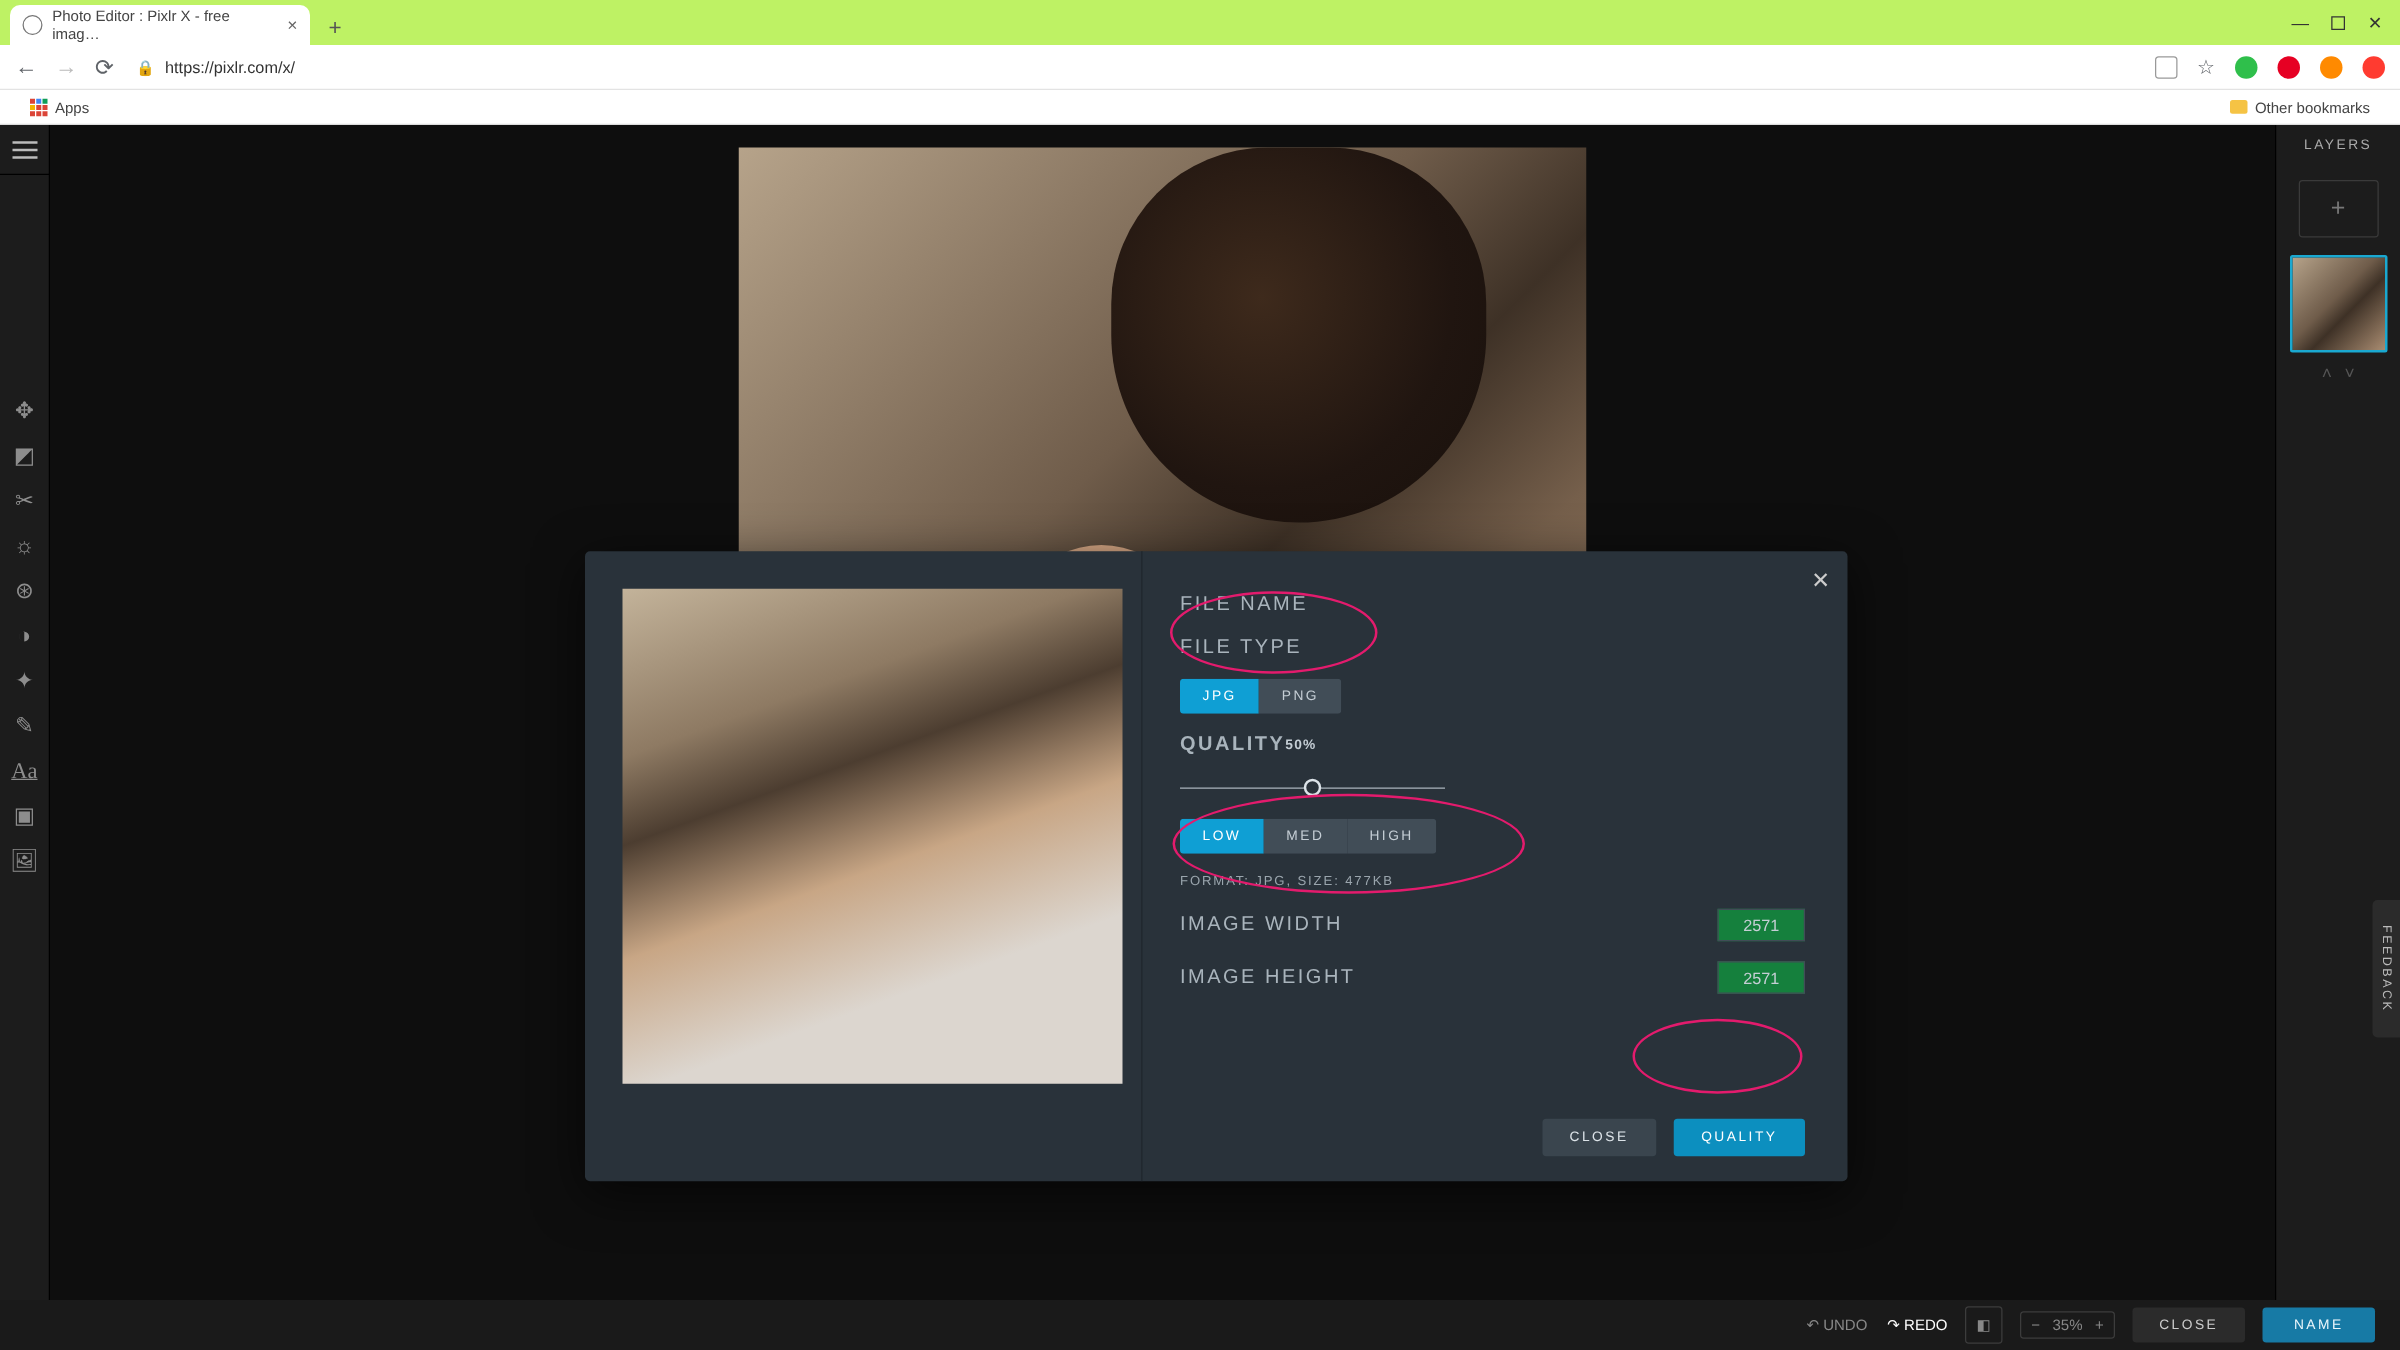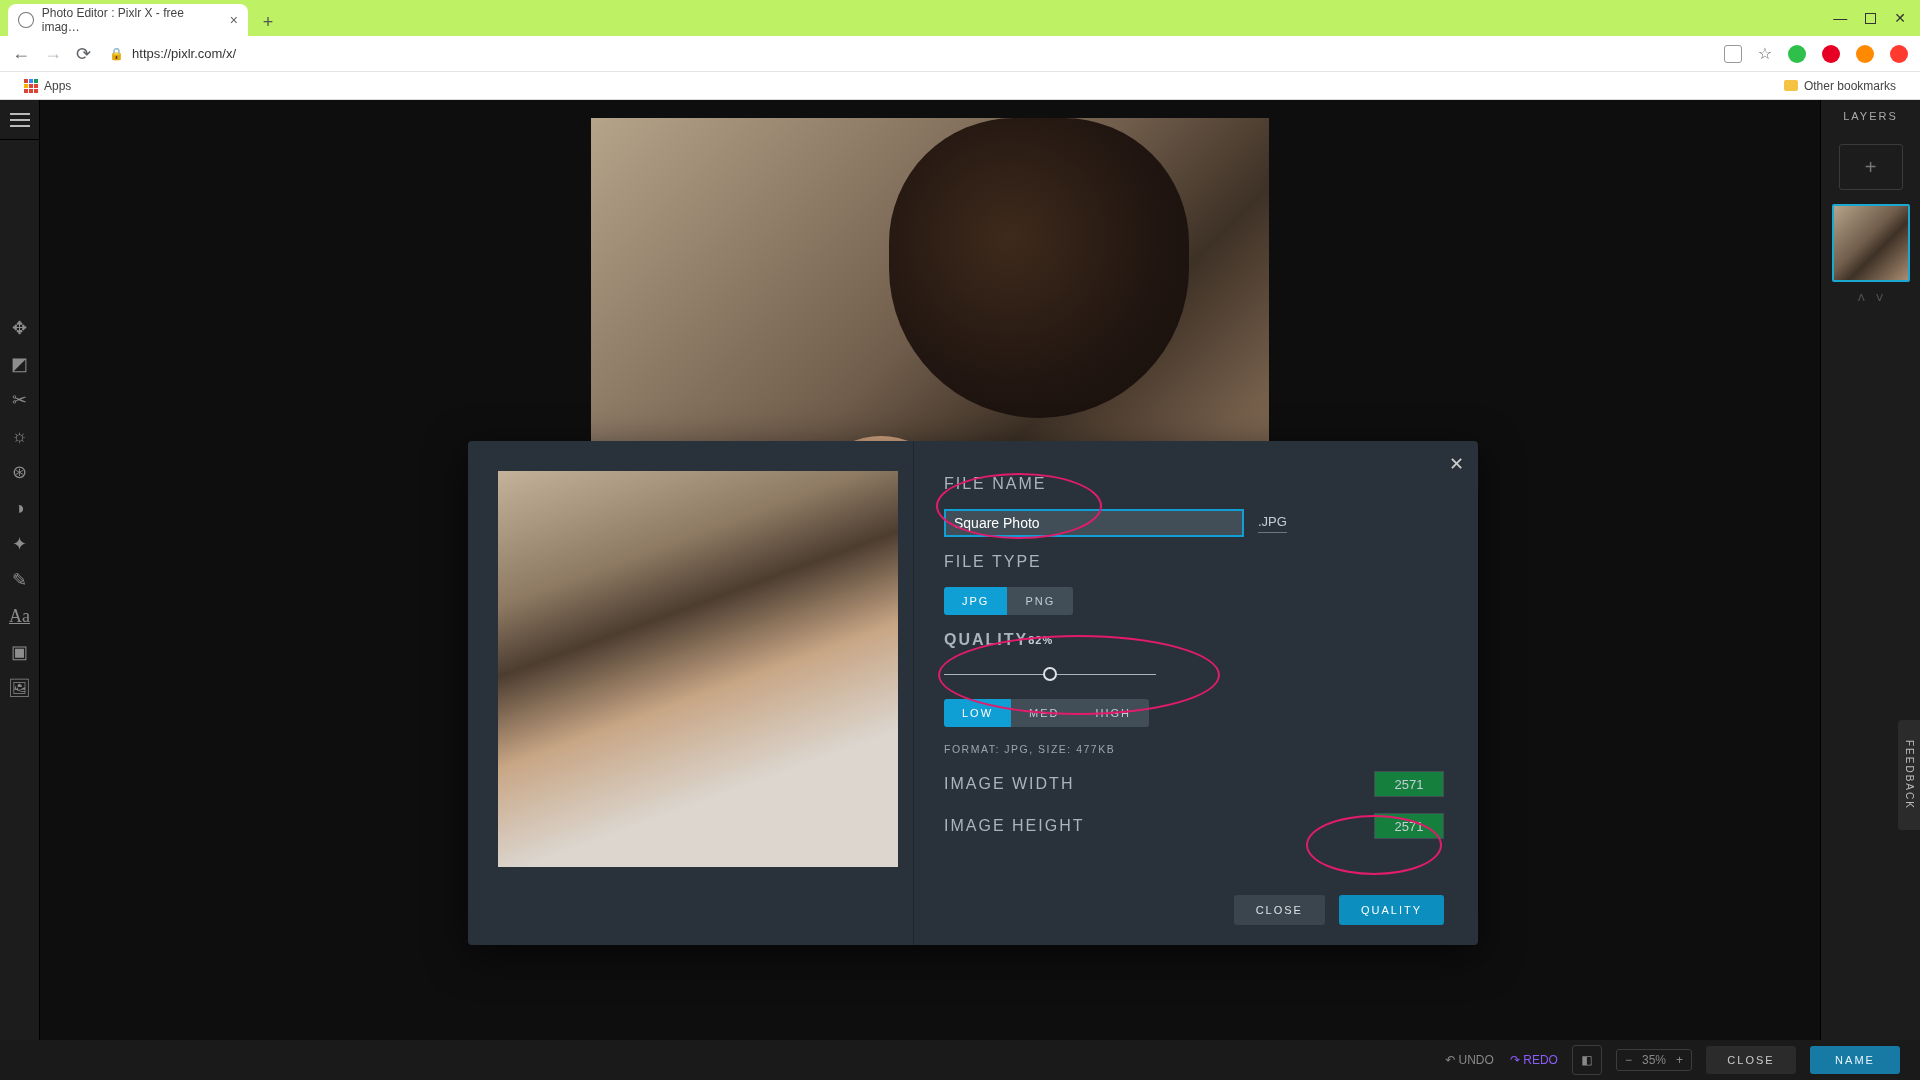--- a/index.html
+++ b/index.html
@@ -63,21 +63,21 @@
 .right-panel .hdr{color:#aaa;font-size:11px;letter-spacing:2px;padding:10px 0;}
 .right-panel .add{width:64px;height:46px;margin:12px 0 8px;border:1px solid #3a3a3a;border-radius:3px;display:flex;align-items:center;justify-content:center;color:#777;font-size:20px;cursor:pointer;}
 .right-panel .thumb{width:78px;height:78px;border:2px solid #1aa8d0;margin-top:6px;border-radius:2px;background:linear-gradient(135deg,#b6a38a, #6f5c4a 45%, #3e3126 60%, #a98c71);cursor:pointer;}
 .right-panel .arrows{margin-top:8px;display:flex;gap:10px;color:#555;font-size:14px;}
 
 .feedback{position:absolute;right:0;top:620px;width:22px;height:110px;background:#2b2b2b;color:#bbb;font-size:10px;letter-spacing:2px;border-radius:4px 0 0 4px;display:flex;align-items:center;justify-content:center;writing-mode:vertical-rl;cursor:pointer;}
 
 
 .bottom-bar{position:absolute;left:0;right:0;bottom:0;height:40px;background:#1a1a1a;display:flex;align-items:center;justify-content:flex-end;gap:14px;padding:0 20px;color:#888;font-size:12px;}
 .bottom-bar .ur{display:flex;align-items:center;gap:16px;}
-.bottom-bar .ur span.dis{color:#8b5cf6;}
+.bottom-bar .ur span.dis{color:#ffffff;}
 .bottom-bar .split{width:30px;height:30px;border:1px solid #3c3c3c;border-radius:3px;display:flex;align-items:center;justify-content:center;}
 .bottom-bar .zoom{display:flex;align-items:center;gap:10px;border:1px solid #3c3c3c;border-radius:3px;padding:3px 8px;}
 .bottom-bar .zoom span{cursor:pointer;}
 .bottom-bar .btn{width:90px;height:28px;border-radius:3px;display:flex;align-items:center;justify-content:center;letter-spacing:2px;font-size:11px;cursor:pointer;}
 .bottom-bar .btn.close{background:#2b2b2b;color:#ccc;}
 .bottom-bar .btn.save{background:#177aa5;color:#eaf6fb;}
 
 
 .dialog{position:absolute;left:468px;top:341px;width:1010px;height:504px;background:#29323a;border-radius:4px;box-shadow:0 10px 40px rgba(0,0,0,.6);display:flex;color:#d7dde2;}
 .dialog .close-x{position:absolute;right:14px;top:12px;color:#ccc;font-size:18px;cursor:pointer;}
@@ -224,34 +224,30 @@
 
   <div class="dialog">
     <span class="close-x">✕</span>
 
     <div class="preview">
       <div class="img"></div>
     </div>
 
     <div class="form">
       <label>FILE NAME</label>
-      <div class="row">
-        <input class="fname" value="Square Photo" style="">
-        <span class="ext-lbl">.JPG</span>
-      </div>
 
       <label>FILE TYPE</label>
       <div class="seg">
         <button class="on">JPG</button>
         <button class="off">PNG</button>
       </div>
 
       <div class="quality-lbl-row">
         <label>QUALITY</label>
-        <span style="font-size:11px;color:#c5ced5;letter-spacing:1px;">82%</span>
+        <span style="font-size:11px;color:#c5ced5;letter-spacing:1px;">50%</span>
       </div>
       <div class="slider">
         <div class="line"></div>
         <div class="knob"></div>
       </div>
       <div class="seg trio">
         <button class="on">LOW</button>
         <button class="off">MED</button>
         <button class="off">HIGH</button>
       </div>

